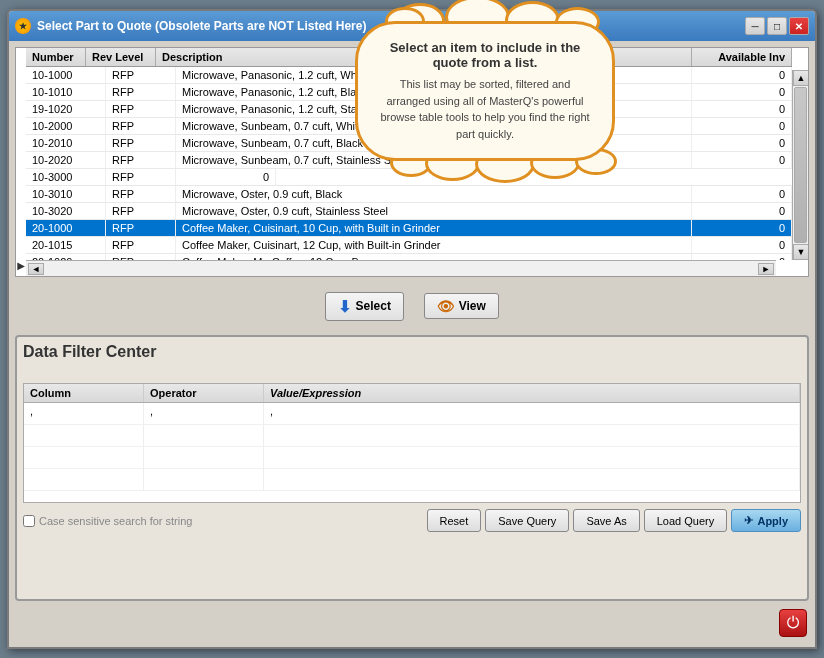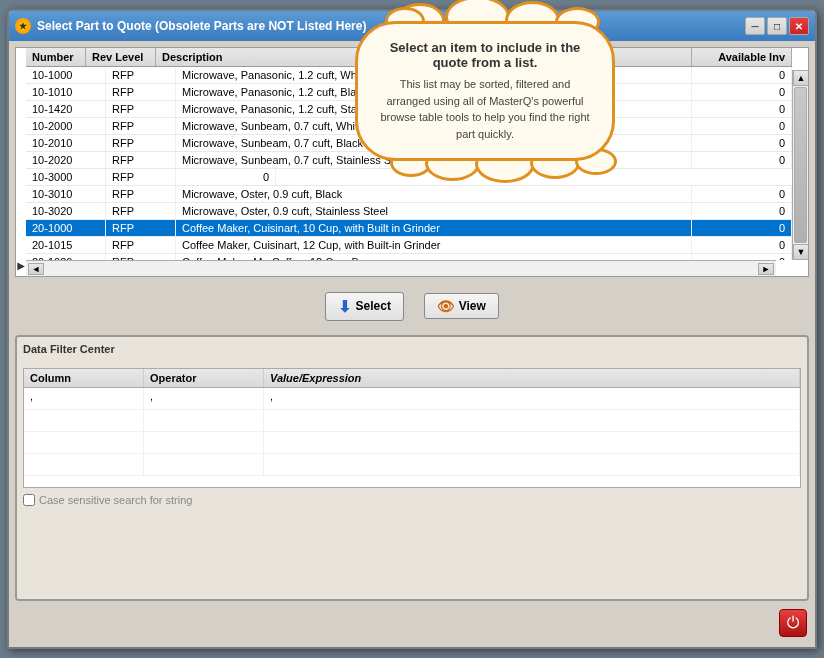--- a/index.html
+++ b/index.html
@@ -183,24 +183,24 @@
       z-index: 200;
     }
     .data-filter-section {
       border: 2px solid #999;
       border-radius: 4px;
       background: #e8e4dc;
       padding: 6px;
       flex: 1;
     }
     .section-label {
-      font-size: 11px;
+      font-size: 16px;
       font-weight: bold;
       color: #333;
-      margin-bottom: 13px;
+      margin-bottom: 22px;
     }
     .filter-table-container {
       background: white;
       border: 1px solid #aaa;
       height: 120px;
       overflow-y: auto;
     }
     .filter-table-header {
       display: flex;
       background: linear-gradient(180deg, #e8e8e8, #d8d8d8);
@@ -367,21 +367,21 @@
     <div class="td td-desc">Microwave, Panasonic, 1.2 cuft, White</div>
     <div class="td td-inv">0</div>
   </div>
           <div class="table-row">
     <div class="td td-number">10-1010</div>
     <div class="td td-rev">RFP</div>
     <div class="td td-desc">Microwave, Panasonic, 1.2 cuft, Black</div>
     <div class="td td-inv">0</div>
   </div>
           <div class="table-row">
-    <div class="td td-number">10-1420</div>
+    <div class="td td-number">19-1020</div>
     <div class="td td-rev">RFP</div>
     <div class="td td-desc">Microwave, Panasonic, 1.2 cuft, Stainless Steel</div>
     <div class="td td-inv">0</div>
   </div>
           <div class="table-row">
     <div class="td td-number">10-2000</div>
     <div class="td td-rev">RFP</div>
     <div class="td td-desc">Microwave, Sunbeam, 0.7 cuft, White</div>
     <div class="td td-inv">0</div>
   </div>
@@ -510,20 +510,30 @@
     <div class="ftd ftd-val"></div>
   </div>
           </div>
       </div>
 
       <div class="filter-bottom">
         <div class="checkbox-row">
           <input type="checkbox" id="case-cb" style="">
           <label for="case-cb" style="font-size:11px;color:#888;">Case sensitive search for string</label>
         </div>
+        <div class="filter-btns">
+          <button class="filter-btn">Reset</button>
+          <button class="filter-btn">Save Query</button>
+          <button class="filter-btn">Save As</button>
+          <button class="filter-btn">Load Query</button>
+          <button class="filter-btn apply-btn">
+            <span>✈</span>
+            <span>Apply</span>
+          </button>
+        </div>
       </div>
     </div>
 
     <div class="bottom-bar">
       <div class="power-btn">⏻</div>
     </div>
   </div>
 </div>
 
 </body></html>

